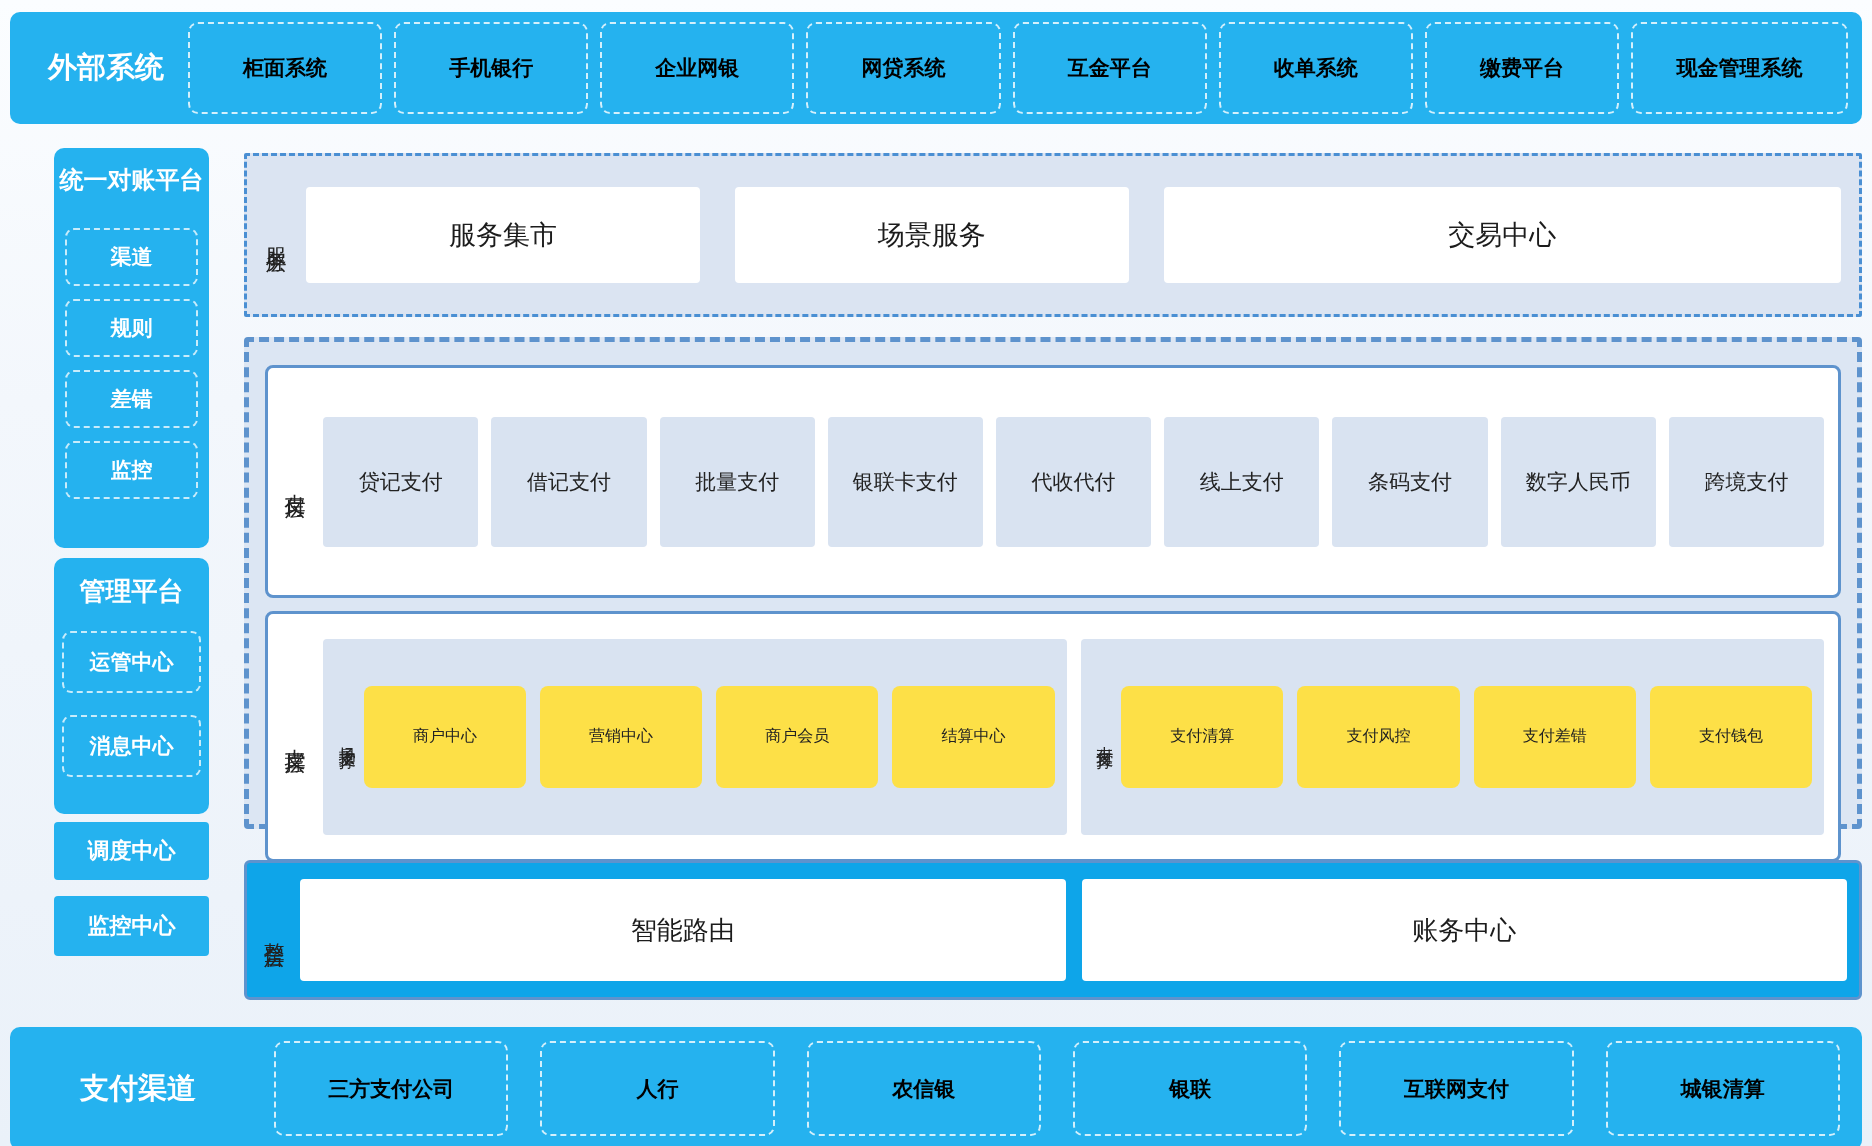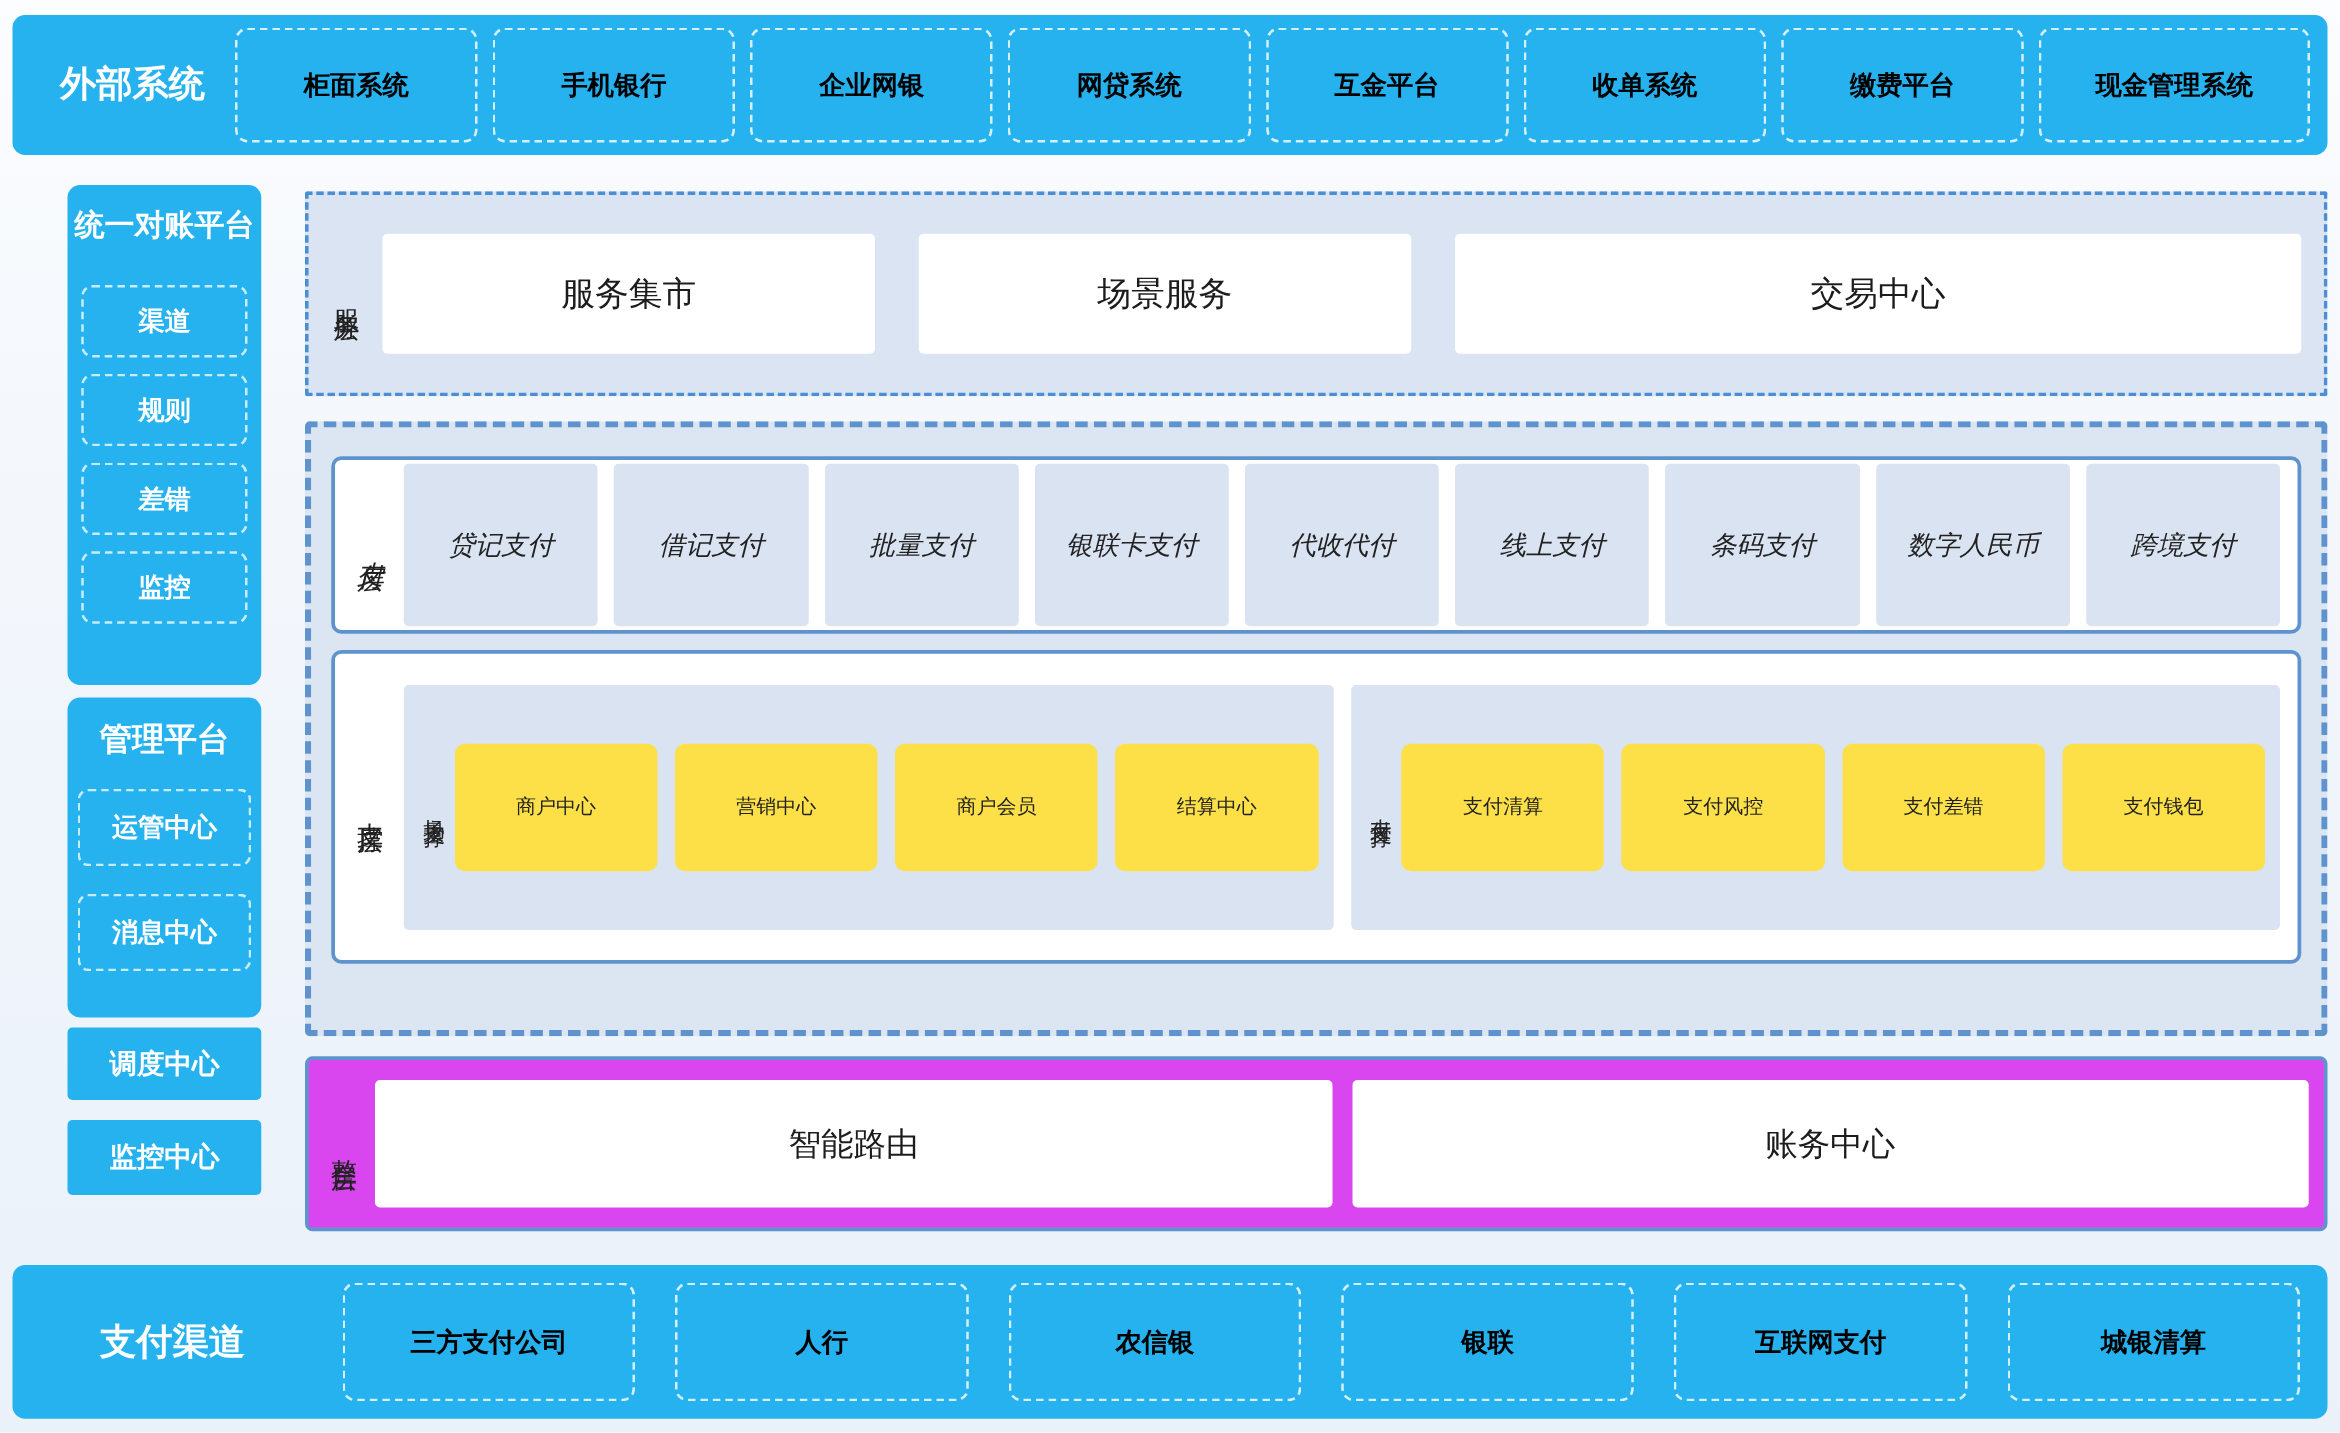--- a/index.html
+++ b/index.html
@@ -89,21 +89,21 @@
   
   .dashed-wrap {
     margin-top:20px; height:492px; background:#dce6f3;
     border:5px dashed #5e93cd; border-radius:4px;
     padding:23px 16px 17px;
   }
   .layer-box {
     background:#fff; border:3px solid #5e93cd; border-radius:8px;
     display:flex; align-items:center; padding:0 14px 0 10px;
   }
-  .pay-box { height:142px;font-style:italic; }
+  .pay-box { height:233px; }
   .support-box { height:251px; margin-top:13px; }
 
   .pay-items { flex:1; display:flex; gap:13px; margin-left:10px; }
   .pay-item {
     background:#d9e3f1; border-radius:4px; height:130px; flex:1;
     display:flex; align-items:center; justify-content:center;
     font-size:21px; color:#222; white-space:nowrap;
   }
 
   .support-panels { flex:1; display:flex; gap:14px; margin-left:10px; }
@@ -113,21 +113,21 @@
   }
   .support-items { flex:1; display:flex; gap:14px; }
   .support-item {
     background:#fde047; border-radius:8px; height:102px; flex:1;
     display:flex; align-items:center; justify-content:center;
     font-size:16px; color:#222; white-space:nowrap;
   }
 
   
   .integration-layer {
-    margin-top:16px; height:140px; background:#d946ef;
+    margin-top:31px; height:140px; background:#0ea5e9;
     border:3px solid #5e93cd; border-radius:6px;
     display:flex; align-items:center; padding:0 12px 0 10px;
   }
   .integration-items { flex:1; display:flex; gap:16px; margin-left:8px; }
   .integration-item {
     background:#fff; border-radius:4px; height:102px; flex:1;
     display:flex; align-items:center; justify-content:center;
     font-size:26px; color:#1c1c1c; white-space:nowrap;
   }
 </style>

